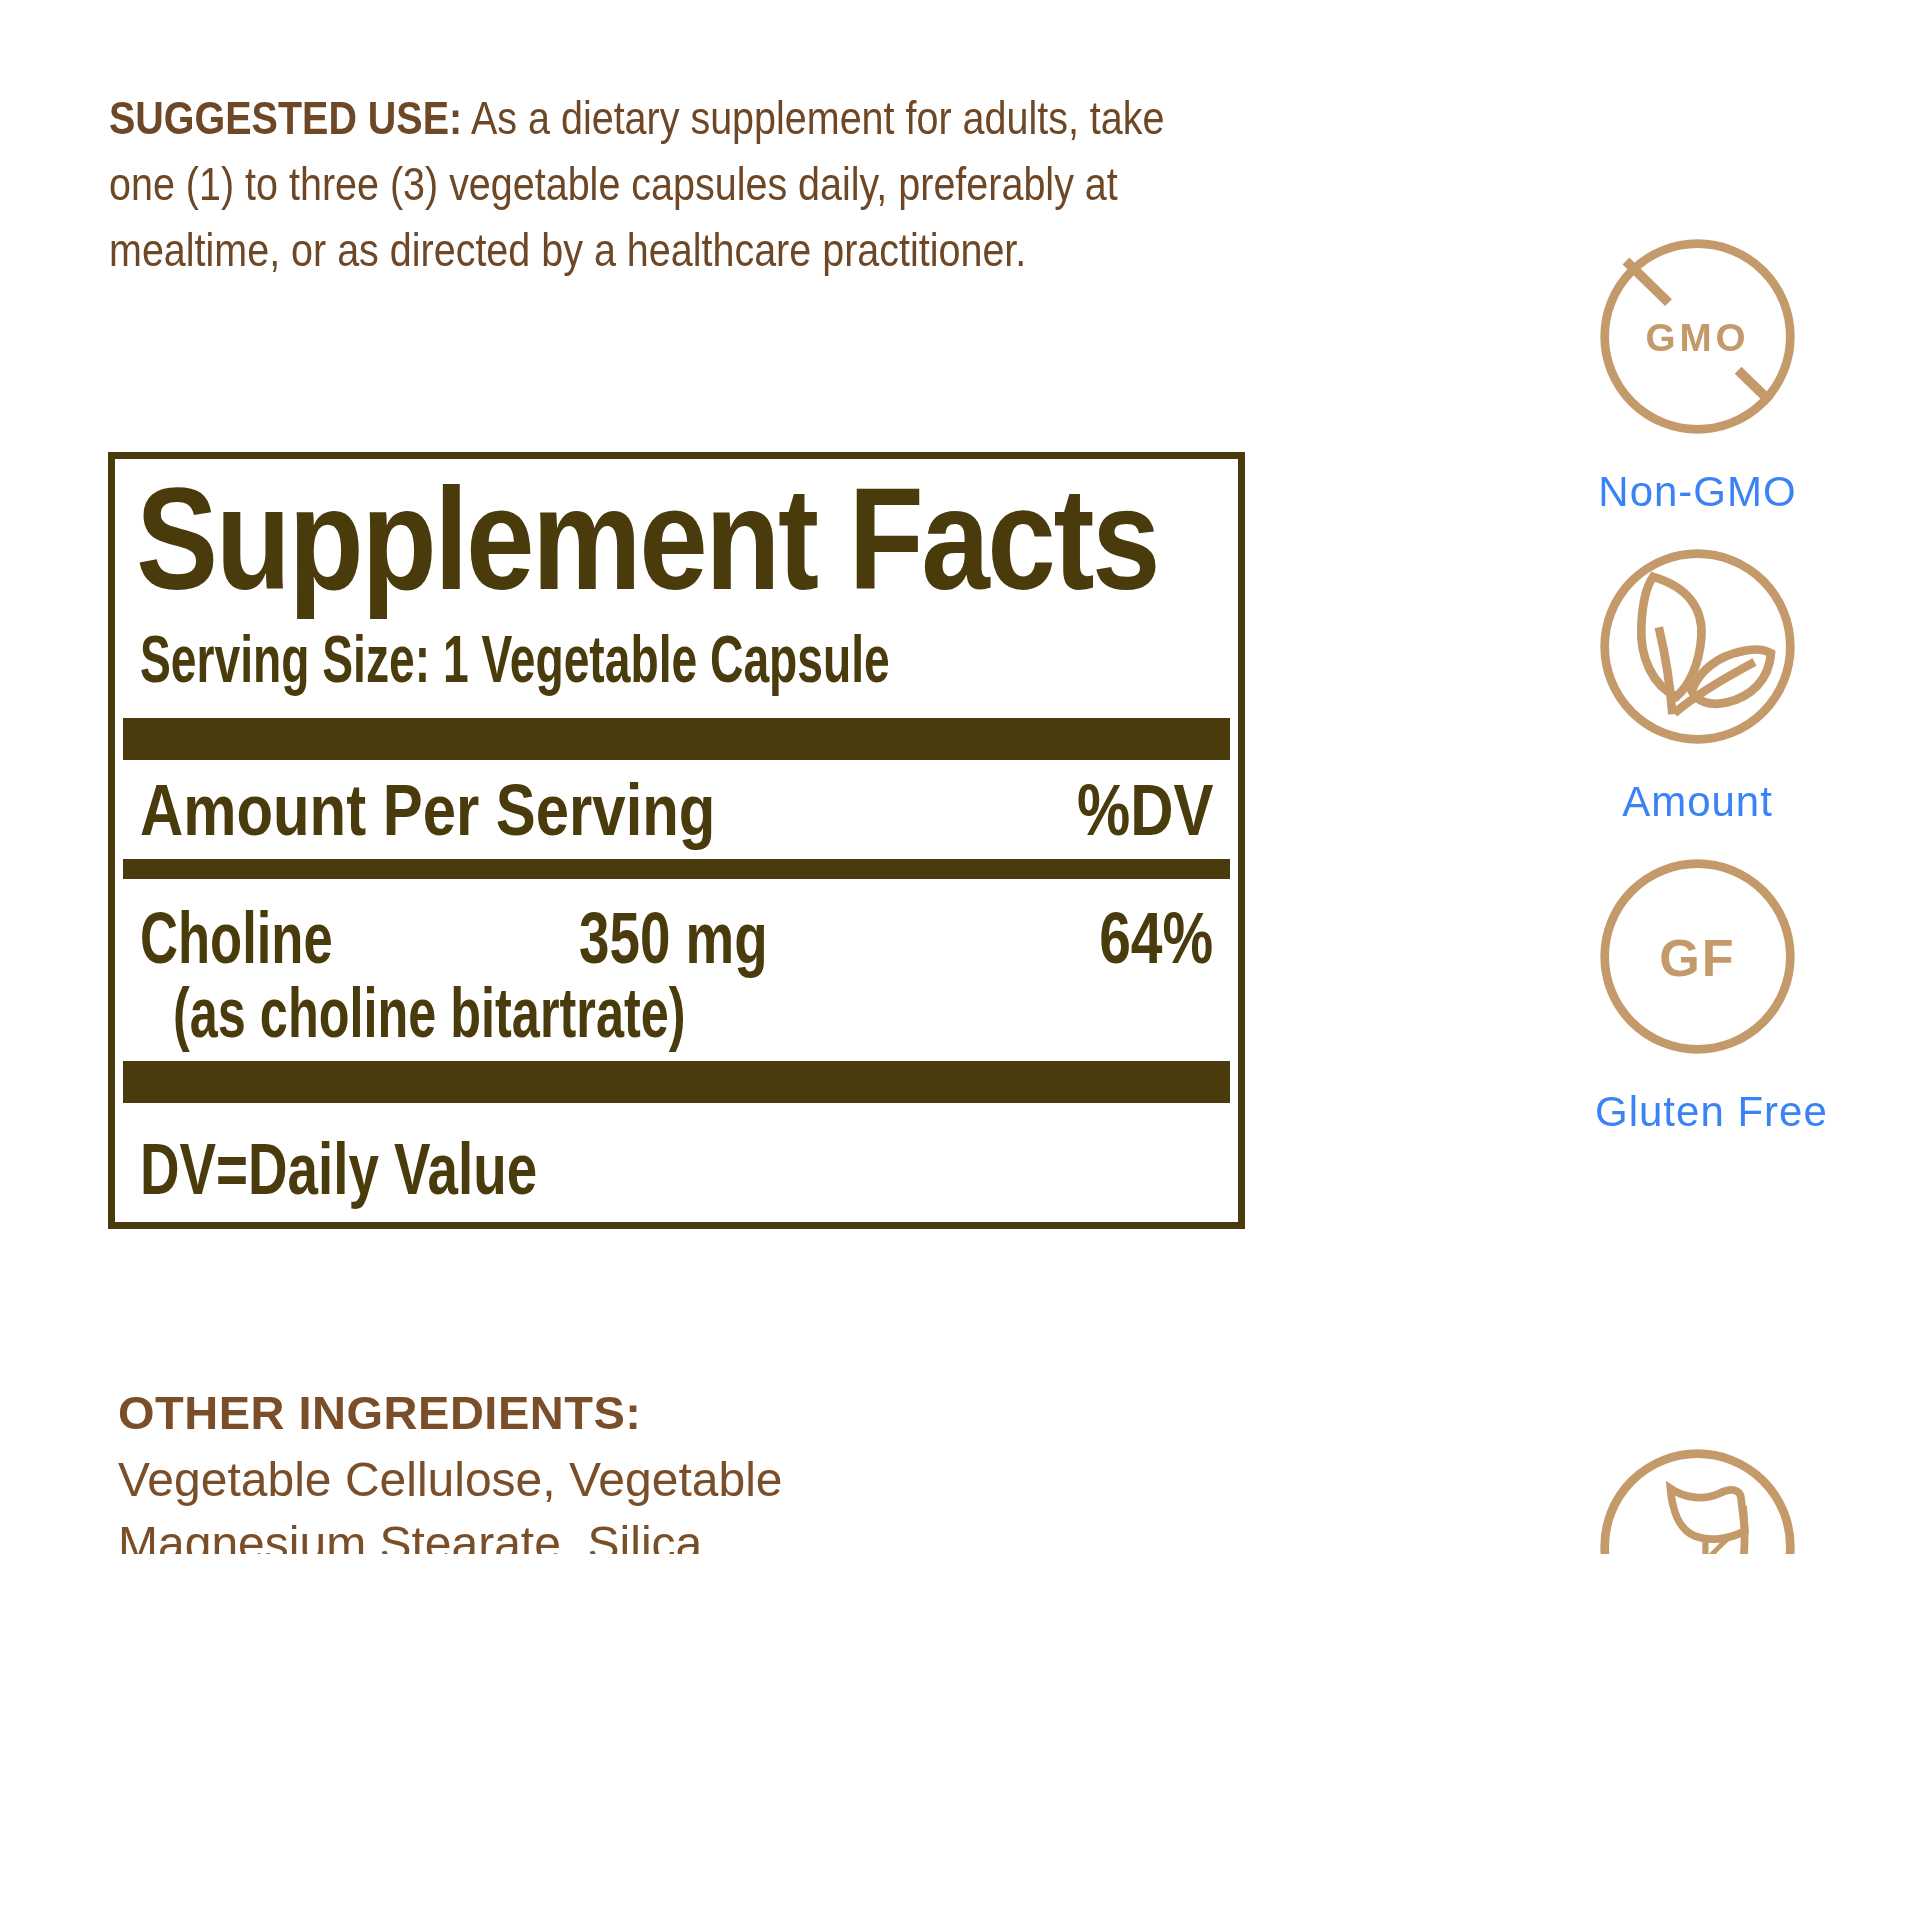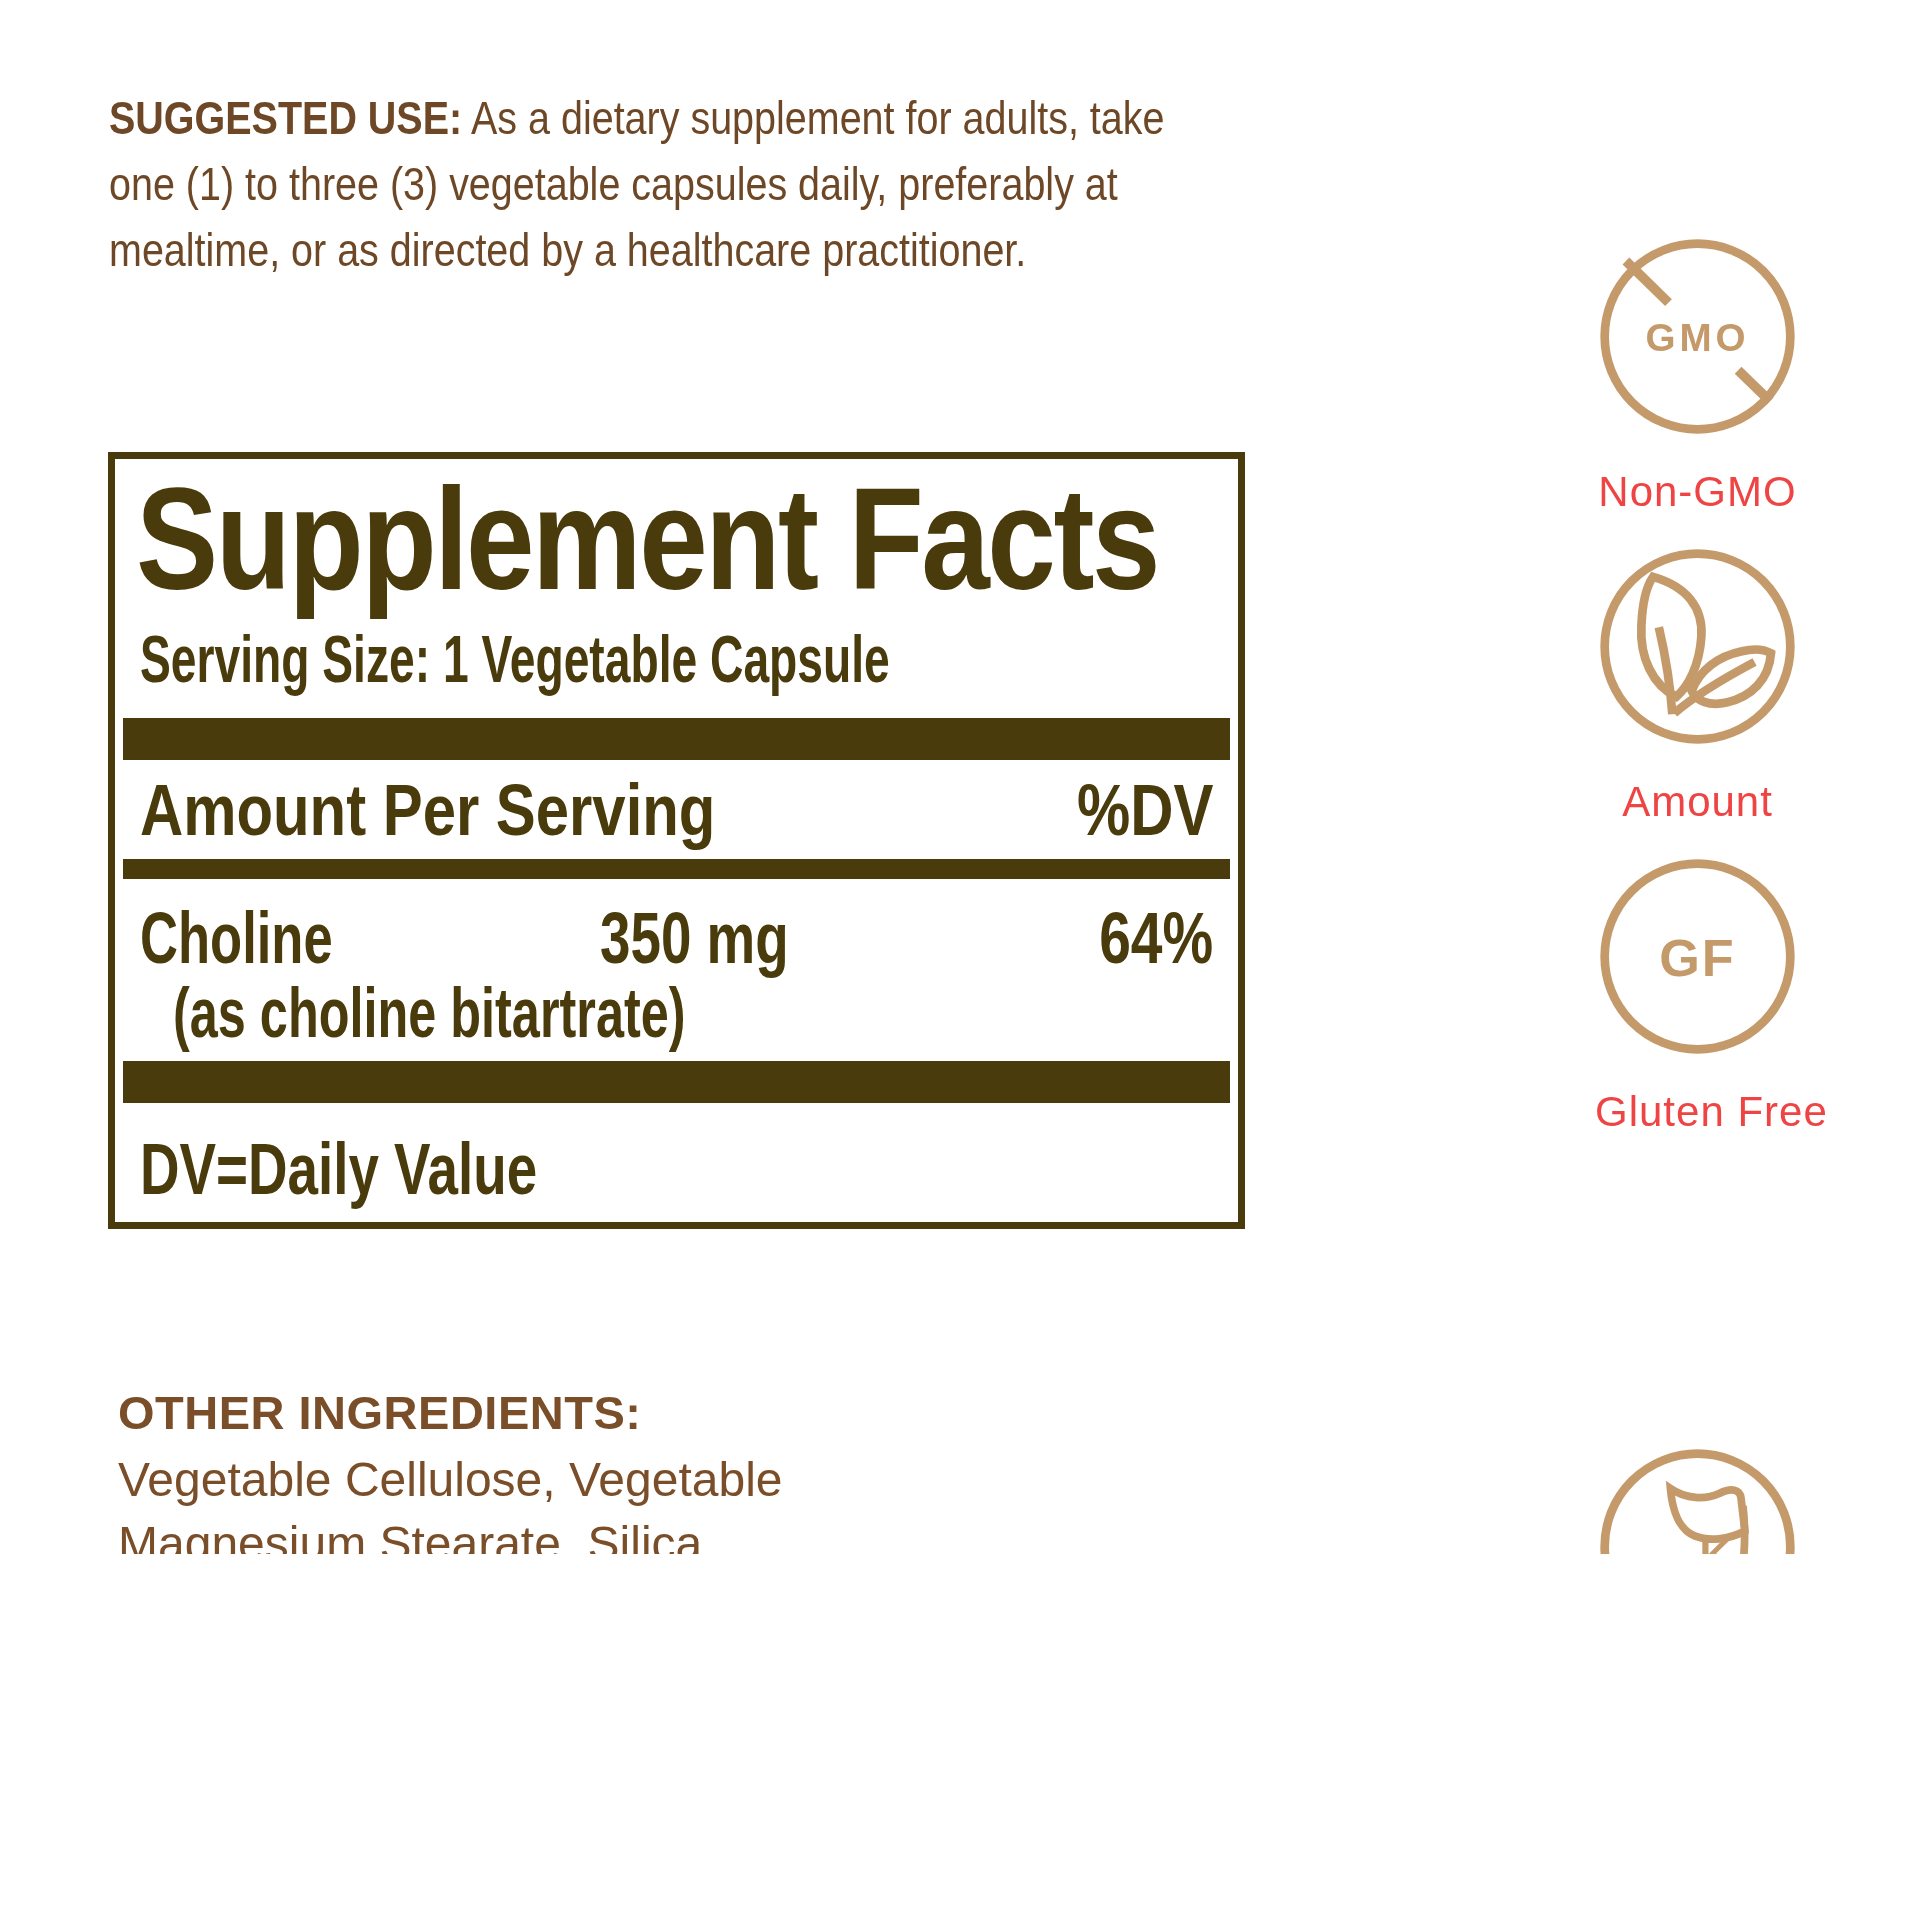--- a/index.html
+++ b/index.html
@@ -30,32 +30,32 @@
   .fserving { position:absolute; left:25px; top:162px; font-size:66px; font-weight:bold; }
   .bar { position:absolute; left:7.7px; right:7.7px; background:#4A3B0C; }
   .bar1 { top:259px; height:42px; }
   .bar2 { top:400px; height:20px; }
   .bar3 { top:602px; height:42px; }
   .frow { position:absolute; left:25px; right:25px; font-size:73px; font-weight:bold; }
   .fheader { top:309px; }
   .fnutrient { top:437px; }
   .fsub { top:514px; left:50px; font-size:70px;margin-left:8px; }
   .ffoot { top:668px; }
-  .amt { position:absolute; left:460px; top:0; }
+  .amt { position:absolute; left:439px; top:0; }
   .dv  { position:absolute; right:0; top:0; }
 
   
   .other { position:absolute; left:118px; top:1385px; color:#7A4E28; }
   .other .head { font-size:47px; font-weight:bold; letter-spacing:0.5px; margin-bottom:8px; }
   .other .line { font-size:48px; line-height:64px; }
 
   
   .badge { position:absolute; left:1595px; width:205px; text-align:center; }
   .badge .blabel {
-    margin-top:29px; font-size:42px; color:#ef4444; letter-spacing:1px;
+    margin-top:29px; font-size:42px; color:#3b82f6; letter-spacing:1px;
     white-space:nowrap;
   }
   .badge svg { display:block; margin:0 auto; }
 </style>
 </head>
 <body>
 
 <div class="page">
 
   <div class="suggested">

